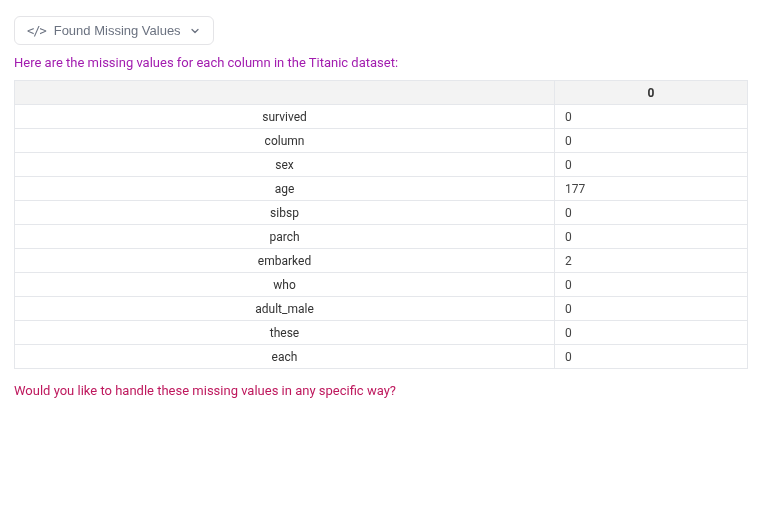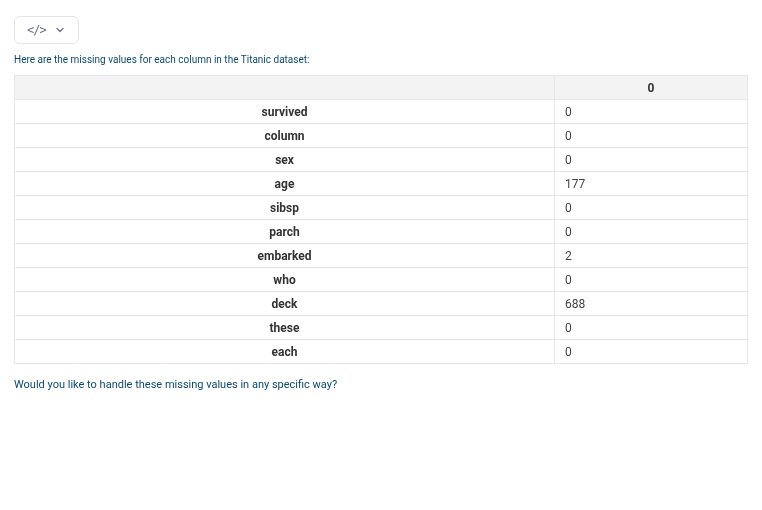--- a/index.html
+++ b/index.html
@@ -31,27 +31,27 @@
     font-family: monospace;
     font-size: 12px;
     letter-spacing: -1px;
     color: #6b7280;
   }
   .badge-btn .chevron {
     display: inline-flex;
   }
   .badge-btn .chevron svg { display: block; }
   .intro-text {
-    font-size: 10px;
-    color: #0c4a6e;
+    font-size: 13px;
+    color: #a21caf;
     margin-bottom: 10px;
   }
   .outro-text {
-    font-size: 11px;
-    color: #0c4a6e;
+    font-size: 13px;
+    color: #be185d;
     margin-top: 14px;
   }
   table {
     width: 100%;
     border-collapse: collapse;
     font-size: 12px;
   }
   th, td {
     border: 1px solid #e5e7eb;
     padding: 4px 8px;
@@ -62,37 +62,38 @@
     background: #f3f3f3;
     font-weight: 700;
     text-align: center;
     color: #333;
   }
   thead th:first-child {
     width: 540px;
   }
   tbody th {
     background: #fff;
-    font-weight: 700;
+    font-weight: 400;
     text-align: center;
     color: #333;
   }
   tbody td {
     text-align: left;
     padding-left: 10px;
     color: #444;
   }
 </style>
 </head>
 <body>
 
 
 
 <button class="badge-btn">
   <span class="code-icon">&lt;/&gt;</span>
+  <span>Found Missing Values</span>
   <span class="chevron">
     <svg width="12" height="12" viewBox="0 0 24 24" fill="none" stroke="#6b7280" stroke-width="2.5" stroke-linecap="round" stroke-linejoin="round">
         <polyline points="6 9 12 15 18 9"></polyline>
       </svg>
   </span>
 </button>
 
 <p class="intro-text">Here are the missing values for each column in the Titanic dataset:</p>
 
 <table>
@@ -129,22 +130,22 @@
       </tr>
       <tr>
         <th>embarked</th>
         <td>2</td>
       </tr>
       <tr>
         <th>who</th>
         <td>0</td>
       </tr>
       <tr>
-        <th>deck</th>
-        <td>688</td>
+        <th>adult_male</th>
+        <td>0</td>
       </tr>
       <tr>
         <th>these</th>
         <td>0</td>
       </tr>
       <tr>
         <th>each</th>
         <td>0</td>
       </tr>
     </tbody>

